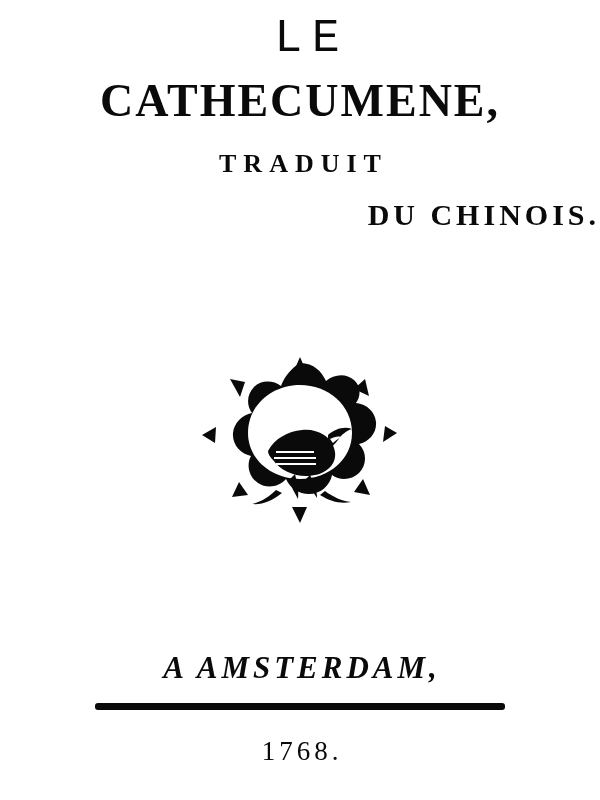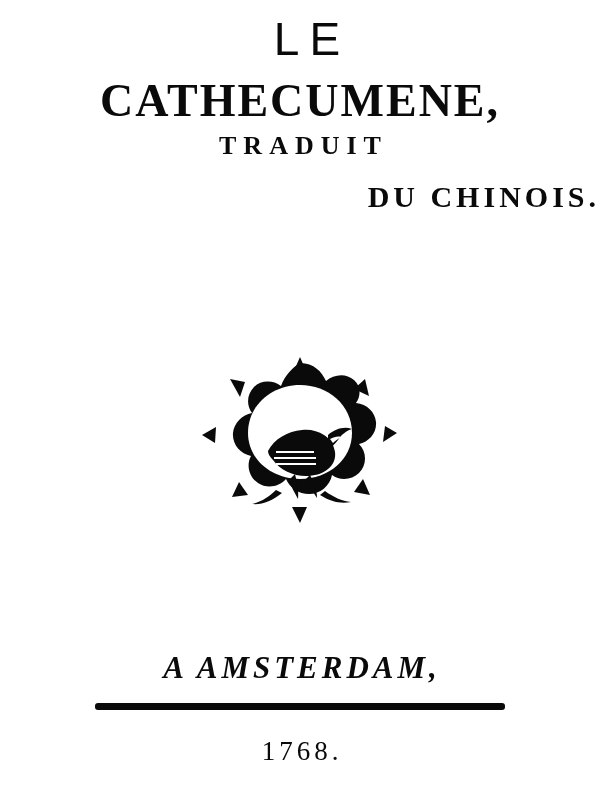--- a/index.html
+++ b/index.html
@@ -21,41 +21,42 @@
     background: #ffffff;
   }
   .title-block {
     position: absolute;
     top: 14px;
     left: 0;
     width: 600px;
     text-align: center;
   }
   .line1 {
-    font-family: Liberation Sans, sans-serif;
+    font-family: Liberation Mono, monospace;
     font-size: 46px;
     letter-spacing: 10px;
     font-weight: 400;
     line-height: 1.12;
     padding-left: 24px;
   }
   .line2 {
     font-family: "Liberation Serif", serif;
     font-size: 46px;
     font-weight: 700;
     letter-spacing: 2px;
     line-height: 1.25;
     margin-top: 6px;
   }
   .line3 {
     font-family: "Liberation Serif", serif;
     font-size: 26px;
     font-weight: 700;
     letter-spacing: 7px;
     line-height: 1.3;
+    margin-top: 18px;
     padding-left: 7px;
   }
   .line4 {
     font-family: "Liberation Serif", serif;
     font-size: 30px;
     font-weight: 700;
     letter-spacing: 4px;
     line-height: 1.3;
     margin-top: 14px;
     padding-left: 4px;

